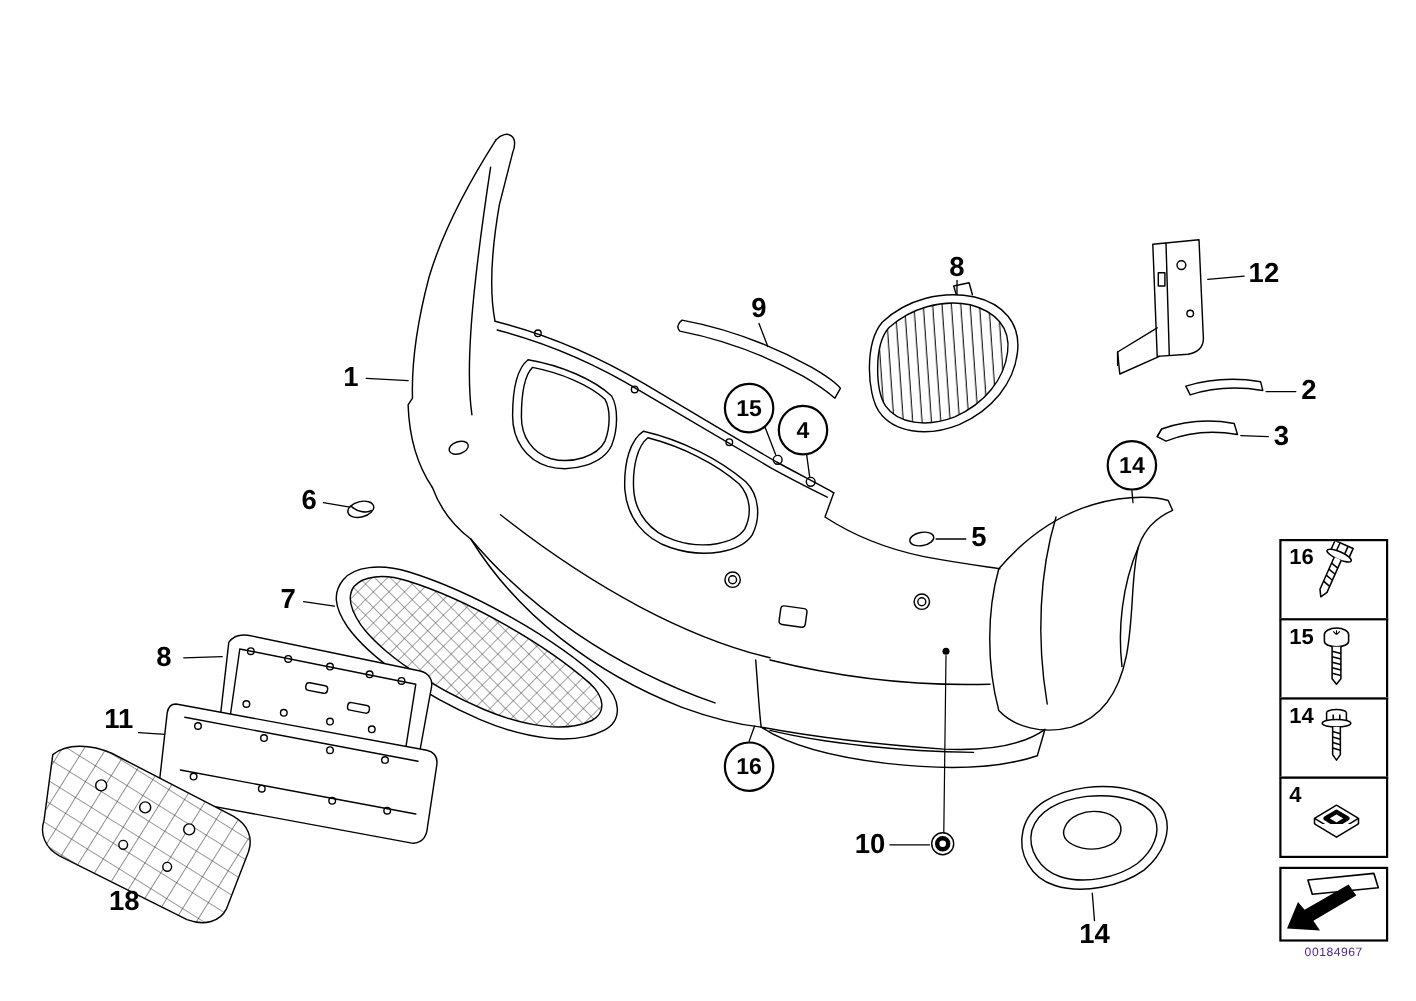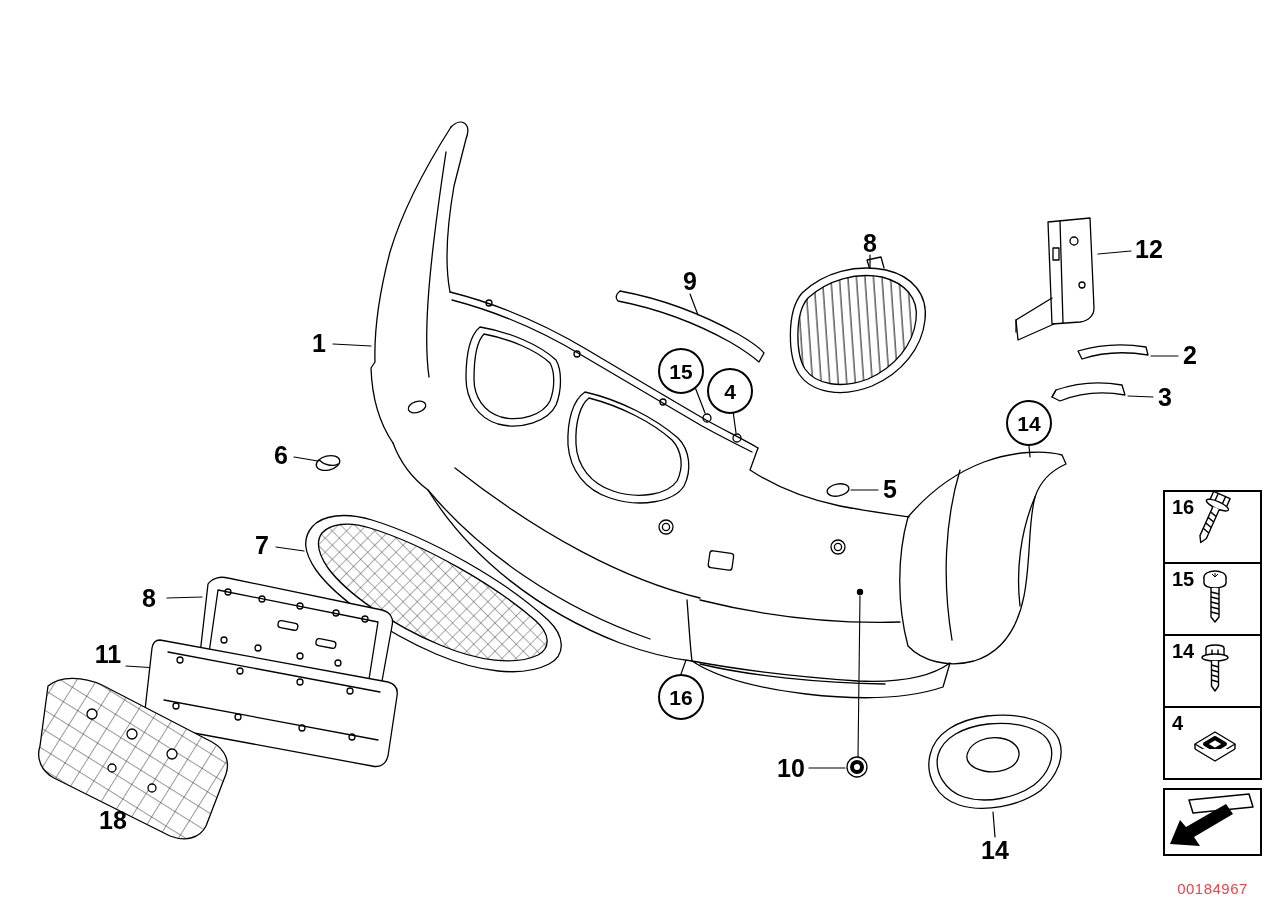--- a/index.html
+++ b/index.html
@@ -12,21 +12,21 @@
            background:#fff;display:flex;align-items:center;justify-content:center;
            font-size:21px;}
   .legend{position:absolute;left:1163px;top:490px;width:99px;}
   .legend-row{box-sizing:border-box;border:2px solid #000;height:74px;background:#fff;
            position:relative;}
   .legend-row + .legend-row{margin-top:-2px;}
   .legend-label{position:absolute;left:7px;top:4px;font-weight:bold;font-size:20px;color:#000;}
   .legend-icon{position:absolute;left:0;top:0;}
   .arrow-box{box-sizing:border-box;border:2px solid #000;height:68px;background:#fff;
            margin-top:8px;position:relative;}
-  .part-number{margin-top:24px;text-align:center;font-size:15px;color:#ef4444;
+  .part-number{margin-top:4px;text-align:center;font-size:11px;color:#4c1d95;
            letter-spacing:0.5px;}
 </style>
 </head>
 <body>
 
 <div class="stage">
 
   <svg class="art" width="1287" height="910" viewBox="0 0 1287 910">
     <defs>
       <pattern id="mesh7" width="10" height="10" patternUnits="userSpaceOnUse" patternTransform="rotate(45 0 0)">

